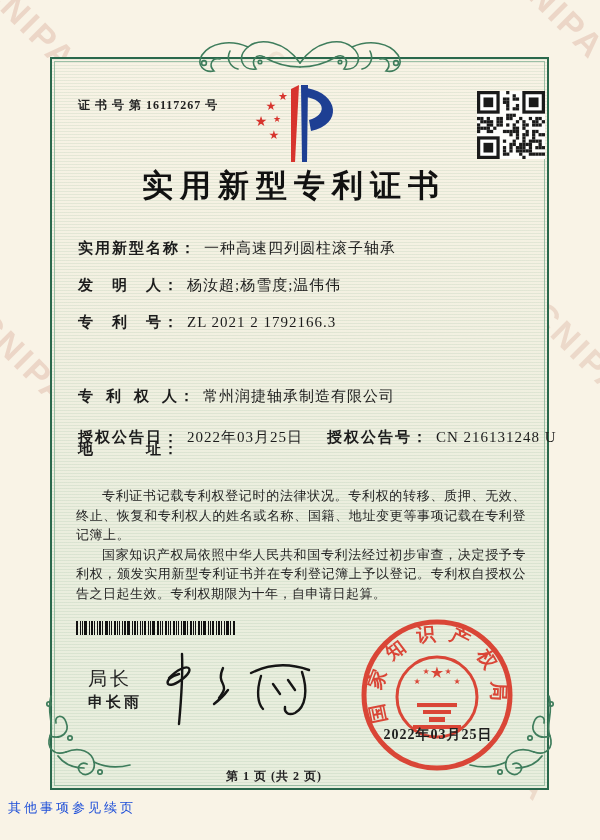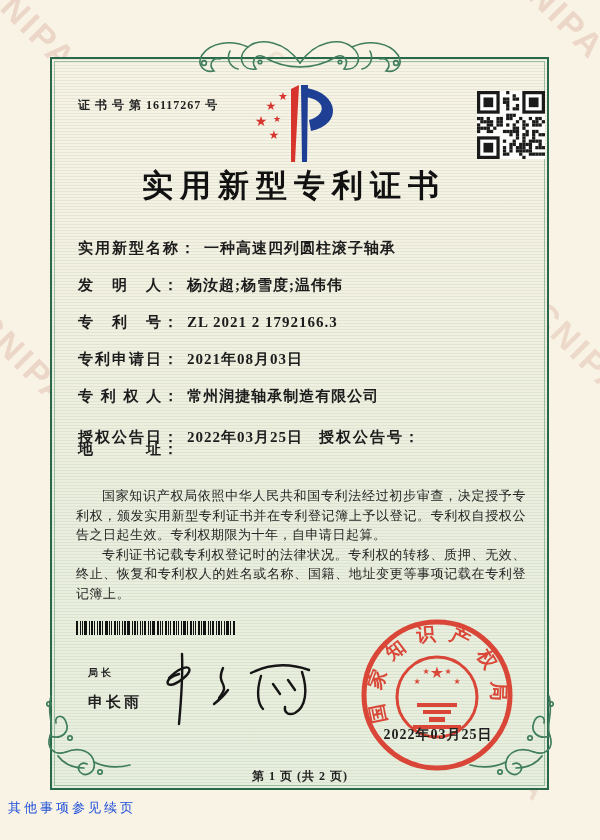--- a/index.html
+++ b/index.html
@@ -25,36 +25,36 @@
   .frame-inner{position:absolute;inset:2px;border:1px solid #9cbfa6;}
   
   .certno{position:absolute;left:78px;top:97px;font-size:12px;font-weight:700;letter-spacing:1px;}
   .logo{position:absolute;left:247px;top:84px;}
   .qr{position:absolute;left:477px;top:91px;}
   .title{position:absolute;left:0;top:165px;width:588px;text-align:center;
          font-size:31px;font-weight:700;letter-spacing:7px;color:#111;}
   
   .row{position:absolute;left:78px;display:flex;align-items:baseline;font-size:15px;
        font-weight:700;white-space:nowrap;color:#1c1c1c;}
-  .row .lbl{letter-spacing:2px;margin-right:7px;}
-  .row .val{letter-spacing:1px;font-weight:700;}
-  .row .second{margin-left:16px;}
+  .row .lbl{letter-spacing:2px;margin-right:7px;font-family:Liberation Mono, monospace;}
+  .row .val{letter-spacing:1px;font-weight:400;}
+  .row .second{margin-left:24px;}
   
   .paras{position:absolute;left:76px;top:486px;width:450px;font-size:13px;line-height:19.5px;
          text-align:justify;letter-spacing:.5px;color:#252525;}
   .paras p{margin:0;text-indent:2em;}
   
   .barcode{position:absolute;left:76px;top:621px;}
-  .sig-title{position:absolute;left:88px;top:666px;font-size:10px;font-weight:700;letter-spacing:3px;}
+  .sig-title{position:absolute;left:88px;top:666px;font-size:19px;font-weight:400;letter-spacing:3px;}
   .sig-name{position:absolute;left:88px;top:693px;font-size:15px;font-weight:700;letter-spacing:3px;}
   .signature{position:absolute;left:135px;top:646px;}
   .seal{position:absolute;left:358px;top:616px;opacity:.93;}
   .seal-date{position:absolute;left:363px;top:726px;width:150px;text-align:center;
              font-size:14px;font-weight:700;letter-spacing:1px;color:#1e1e1e;}
-  .pagenum{position:absolute;left:0;top:768px;width:600px;text-align:center;font-size:12px;
+  .pagenum{position:absolute;left:0;top:768px;width:548px;text-align:center;font-size:12px;
            font-weight:600;letter-spacing:1px;}
   .note{position:absolute;left:0;top:799px;width:600px;text-align:left;font-size:13px;
         letter-spacing:3px;color:#1d4ed8;margin-left:8px;}
   
   .orn{position:absolute;pointer-events:none;}
   .orn-top{left:190px;top:33px;}
   .orn-bl{left:36px;top:694px;}
   .orn-br{left:469px;top:694px;}
   svg{display:block;}
 </style>
@@ -270,40 +270,37 @@
     <span class="val">一种高速四列圆柱滚子轴承</span>
   </div>
   <div class="row" style="top:276px">
     <span class="lbl">发　明　人：</span>
     <span class="val">杨汝超;杨雪度;温伟伟</span>
   </div>
   <div class="row" style="top:313px">
     <span class="lbl">专　利　号：</span>
     <span class="val">ZL 2021 2 1792166.3</span>
   </div>
-  <div class="row" style="top:350px">
-    <span class="lbl">专利申请日：</span>
-    <span class="val">2021年08月03日</span>
-  </div>
   <div class="row" style="top:387px">
     <span class="lbl">专 利 权 人：</span>
     <span class="val">常州润捷轴承制造有限公司</span>
   </div>
   <div class="row" style="top:440px">
     <span class="lbl">地　　　址：</span>
   </div>
   <div class="row" style="top:428px">
     <span class="lbl">授权公告日：</span>
     <span class="val">2022年03月25日</span>
     <span class="lbl second">授权公告号：</span>
+    <span class="val">CN 216131248 U</span>
   </div>
 
   <div class="paras">
+    <p>专利证书记载专利权登记时的法律状况。专利权的转移、质押、无效、终止、恢复和专利权人的姓名或名称、国籍、地址变更等事项记载在专利登记簿上。</p>
     <p>国家知识产权局依照中华人民共和国专利法经过初步审查，决定授予专利权，颁发实用新型专利证书并在专利登记簿上予以登记。专利权自授权公告之日起生效。专利权期限为十年，自申请日起算。</p>
-    <p>专利证书记载专利权登记时的法律状况。专利权的转移、质押、无效、终止、恢复和专利权人的姓名或名称、国籍、地址变更等事项记载在专利登记簿上。</p>
   </div>
 
   <svg class="barcode" id="barcode" width="164" height="14" viewBox="0 0 164 14">
       <g fill="#111">
         <rect x="0" y="0" width="2" height="14"></rect>
         <rect x="4" y="0" width="1" height="14"></rect>
         <rect x="6" y="0" width="1" height="14"></rect>
         <rect x="8" y="0" width="3" height="14"></rect>
         <rect x="13" y="0" width="1" height="14"></rect>
         <rect x="15" y="0" width="2" height="14"></rect>

